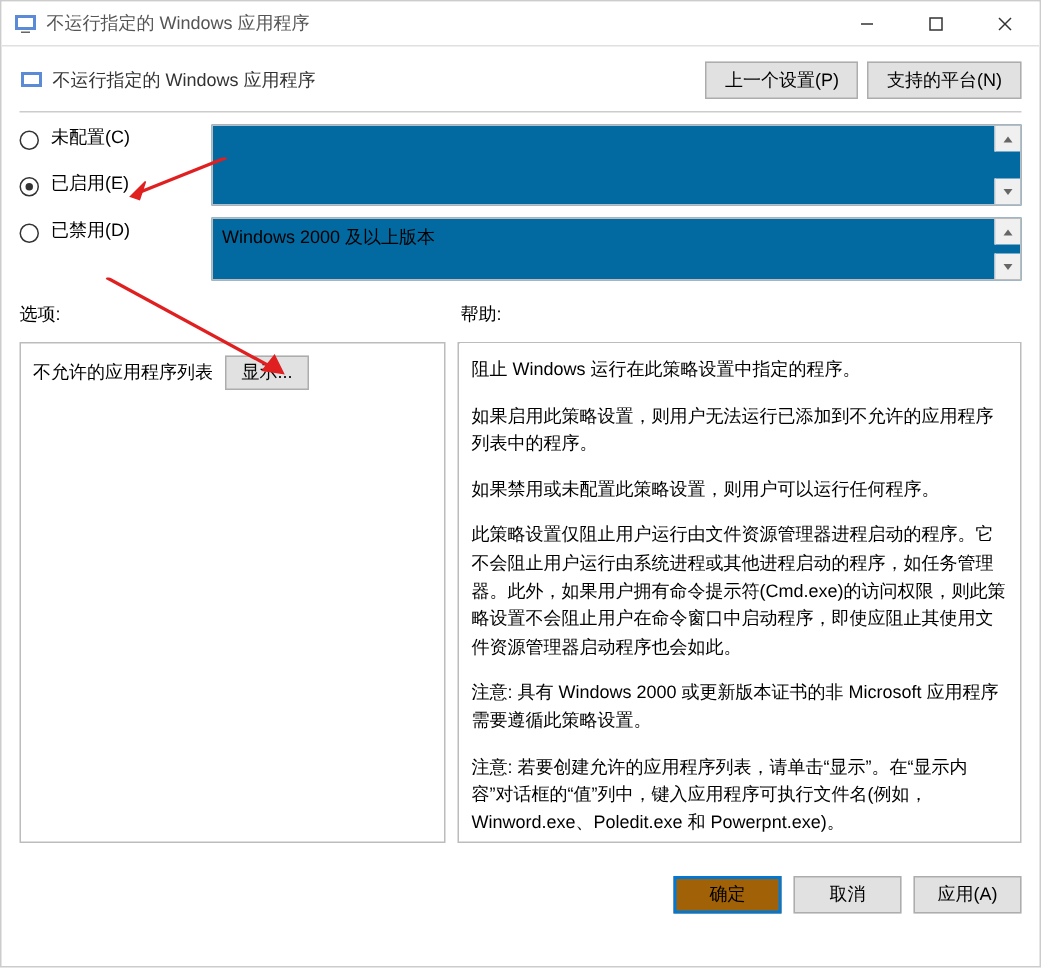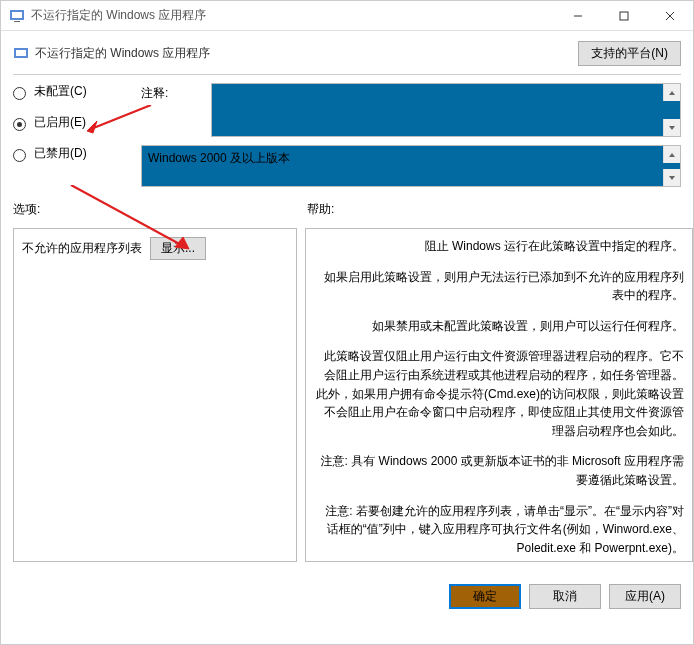--- a/index.html
+++ b/index.html
@@ -20,29 +20,29 @@
   .body { display: flex; padding: 8px 12px 0 12px; position: relative; }
   .leftcol { width: 100px; display: flex; flex-direction: column; gap: 14px; }
   .radio { display: flex; align-items: flex-end; gap: 8px; }
   .radio .circ { width: 13px; height: 13px; border: 1px solid #333; border-radius: 50%; display: inline-flex; align-items: center; justify-content: center; }
   .radio .circ .dot { width: 5px; height: 5px; background: #333; border-radius: 50%; }
   .meta { flex: 1; margin-left: 28px; }
   .meta .row { display: flex; margin-bottom: 8px; }
   .meta .lbl { width: 70px; padding-top: 2px; }
   .meta .txt { flex: 1; border: 1px solid #bcbcbc; padding: 4px 6px; background: #0369a1; min-height: 54px; position: relative; }
   .meta .scrollbtn { position: absolute; right: 0; width: 17px; height: 17px; background: #f0f0f0; border-left: 1px solid #ddd; display:flex; align-items:center; justify-content:center; }
-  .main { display: flex; padding: 6px 0 12px 12px; gap: 8px; }
+  .main { display: flex; padding: 6px 12px 12px 12px; gap: 8px; }
   .pane { border: 1px solid #bcbcbc; background: #fff; padding: 8px; height: 334px; overflow: hidden; }
   .pane.opts { width: 284px; }
   .pane.help { flex: 1; line-height: 1.55; overflow-y: auto; }
   .opts-row { display: flex; align-items: center; gap: 8px; }
   .footer { display: flex; justify-content: flex-end; gap: 8px; padding: 10px 12px; }
   .labels-row { display:flex; padding: 6px 12px 4px 12px; }
   .labels-row .opt-lbl { width: 294px; }
-  .helpblock p { margin-bottom: 12px; text-align: right; }
+  .helpblock p { margin-bottom: 12px; }
   
   .arrow { position: absolute; }
   .arrow svg path { stroke: #e02020; stroke-width: 2.2; fill: none; }
   .arrow svg polygon { fill: #e02020; stroke:#e02020; stroke-width:1; }
 </style>
 </head>
 <body>
 
 <div class="titlebar">
   <span class="icon">
@@ -73,20 +73,21 @@
 
 <div class="header">
   <span class="icon">
     <svg viewBox="0 0 16 16">
         <rect x="1" y="2" width="14" height="10" fill="#5b8ad6"></rect>
         <rect x="3" y="4" width="10" height="6" fill="#fff"></rect>
       </svg>
   </span>
   <span class="title">不运行指定的 Windows 应用程序</span>
   <div class="navbtns">
+    <div class="btn">上一个设置(P)</div>
     <div class="btn">支持的平台(N)</div>
   </div>
 </div>
 <div class="divider"></div>
 
 <div class="body">
   <div class="leftcol">
     <label class="radio">
       <span class="circ"></span>
       <span>未配置(C)</span>
@@ -97,21 +98,20 @@
         </span>
       <span>已启用(E)</span>
     </label>
     <label class="radio">
       <span class="circ"></span>
       <span>已禁用(D)</span>
     </label>
   </div>
   <div class="meta">
     <div class="row">
-      <div class="lbl">注释:</div>
       <div class="txt">
         <span></span>
         <div class="scrollbtn" style="top:0">
             <svg width="8" height="8">
               <polygon points="4,2 7,6 1,6" fill="#666"></polygon>
             </svg>
           </div>
         <div class="scrollbtn" style="bottom:0">
             <svg width="8" height="8">
               <polygon points="4,6 7,2 1,2" fill="#666"></polygon>

